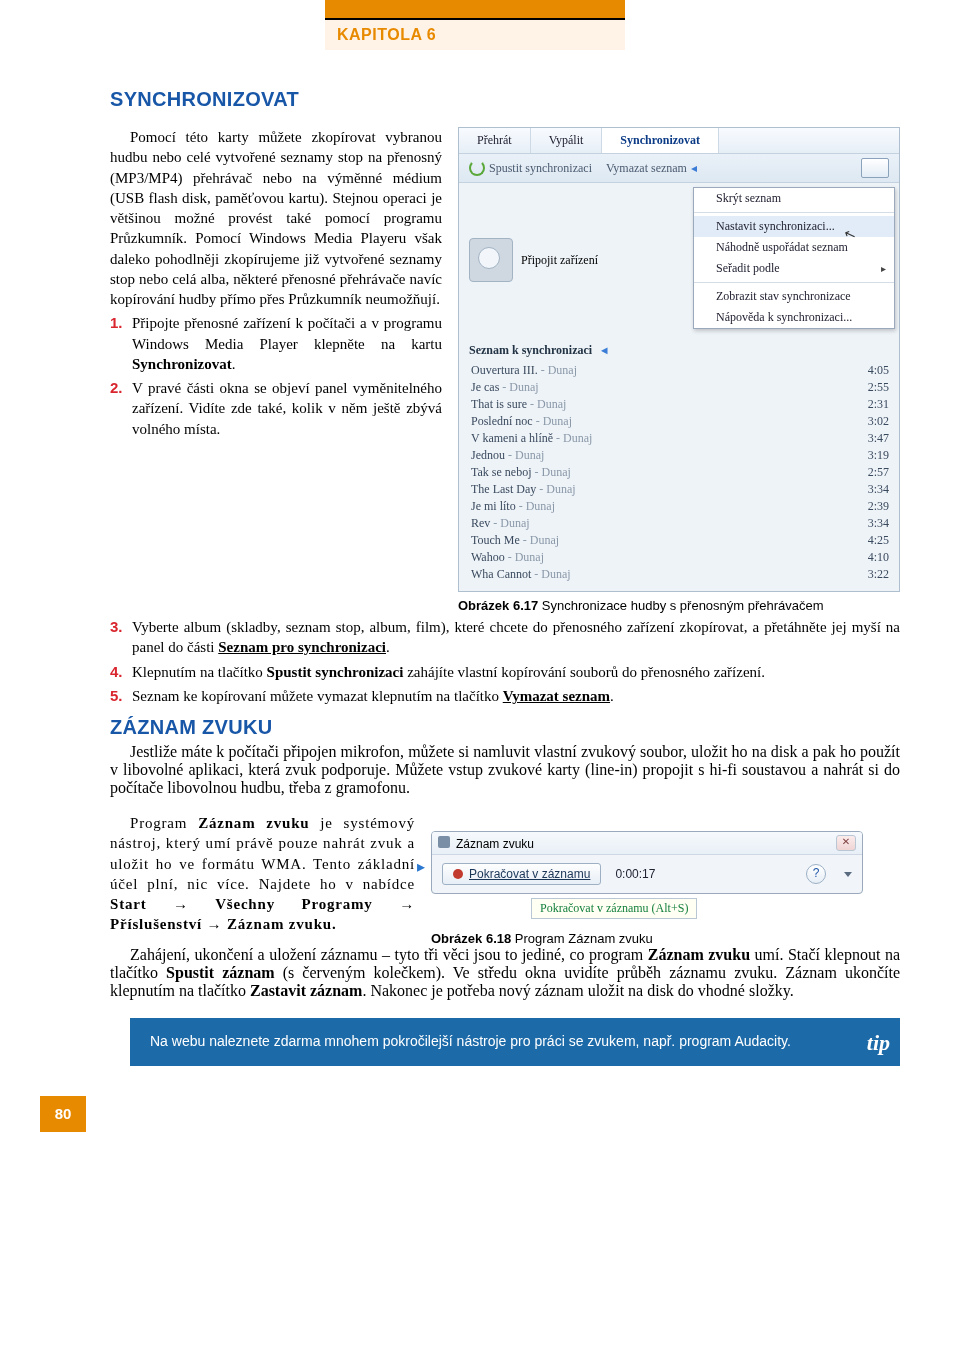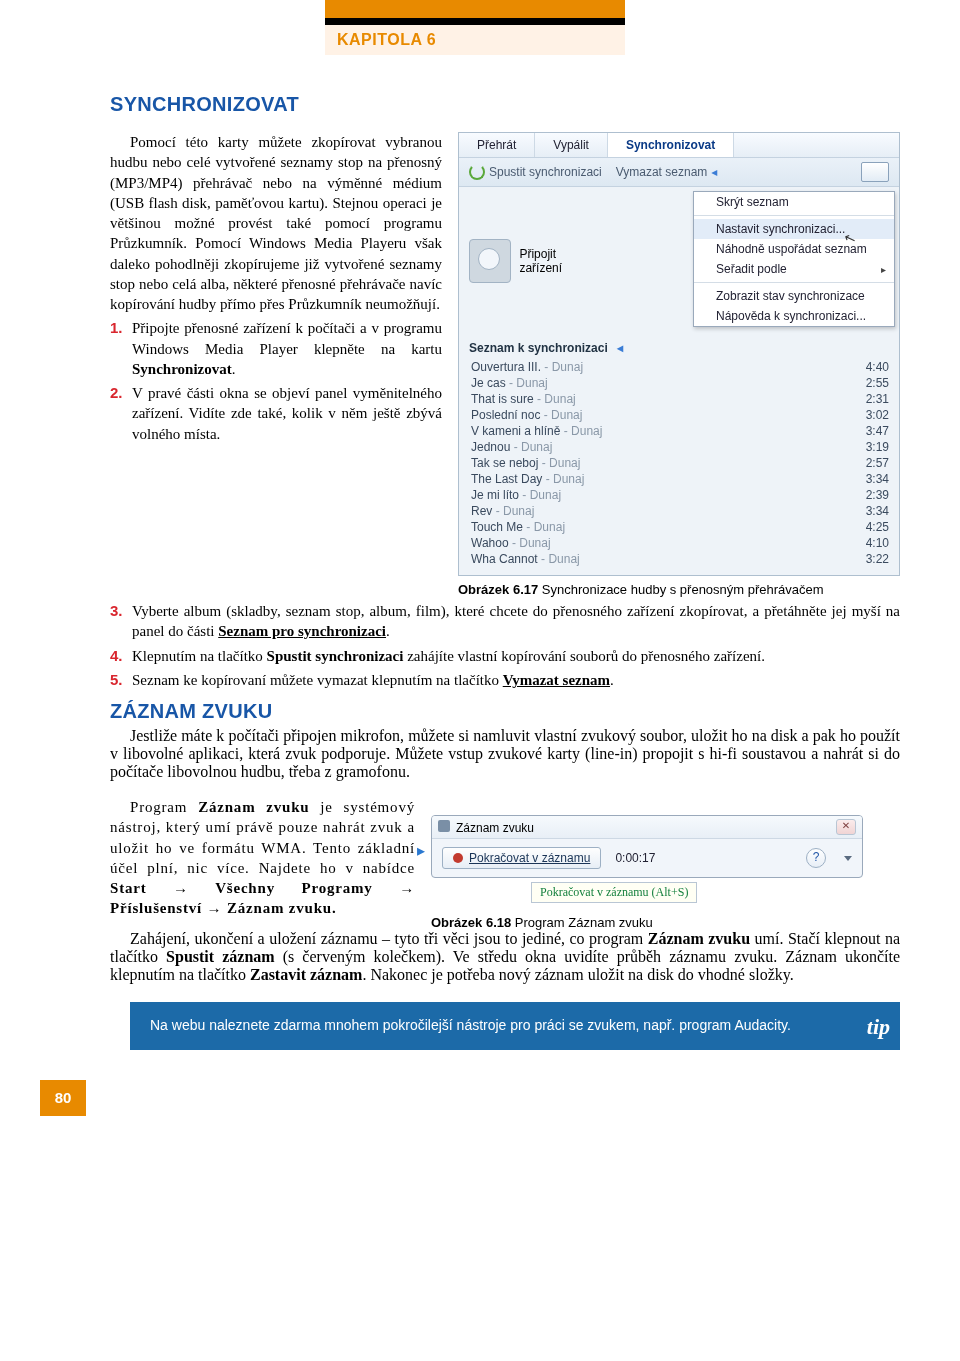--- a/index.html
+++ b/index.html
@@ -17,21 +17,21 @@
     box-sizing: border-box;
   }
   .top-bar {
     height: 18px;
     background: #e88a00;
     margin-left: 325px;
     width: 300px;
   }
   .chapter-label {
     background: #fff2e6;
-    border-top: 7px solid #000000;
+    border-top: 2px solid #000000;
     color: #e88a00;
     font-family: Arial, sans-serif;
     font-weight: bold;
     font-size: 16px;
     padding: 6px 12px;
     margin-left: 325px;
     width: 276px;
     letter-spacing: 0.5px;
   }
   .content {
@@ -92,21 +92,21 @@
     font-family: Arial, sans-serif;
     font-size: 13px;
     margin-top: 6px;
   }
   .fig-caption .b { font-weight: bold; }
 
   
   .wmp {
     border: 1px solid #aebfcf;
     background: #eef3f8;
-    font-family: Liberation Sans, sans-serif;
+    font-family: Liberation Serif, serif;
     font-size: 12px;
     width: 440px;
   }
   .wmp-tabs {
     display: flex;
     background: linear-gradient(#f8fbff,#e6eef6);
     border-bottom: 1px solid #c4d2e0;
   }
   .wmp-tab {
     padding: 5px 18px;
@@ -285,21 +285,21 @@
               </div>
             </div>
           </div>
           <div class="sync-header">
             <span>Seznam k synchronizaci</span>
             <span class="blue-arrow">◂</span>
           </div>
           <div class="tracklist" id="tracklist">
               <div class="trk">
                 <span class="t-name">Ouvertura III. <span class="gr">- Dunaj</span></span>
-                <span class="t-time">4:40</span>
+                <span class="t-time">4:05</span>
               </div>
               <div class="trk">
                 <span class="t-name">Je cas <span class="gr">- Dunaj</span></span>
                 <span class="t-time">2:55</span>
               </div>
               <div class="trk">
                 <span class="t-name">That is sure <span class="gr">- Dunaj</span></span>
                 <span class="t-time">2:31</span>
               </div>
               <div class="trk">

